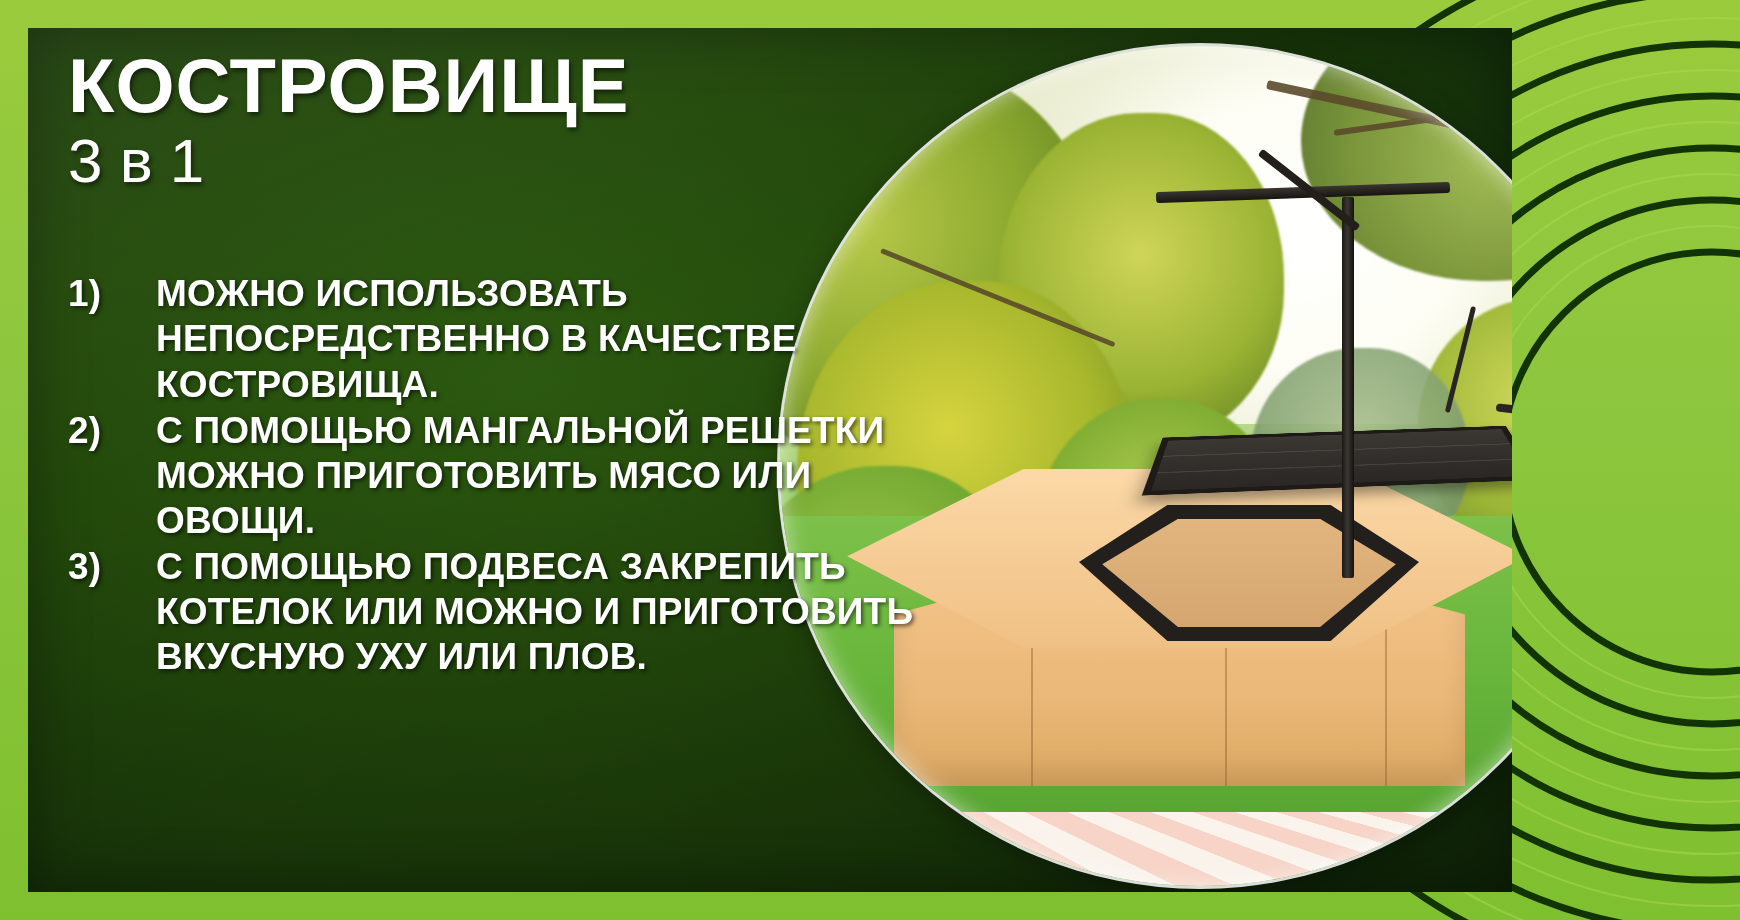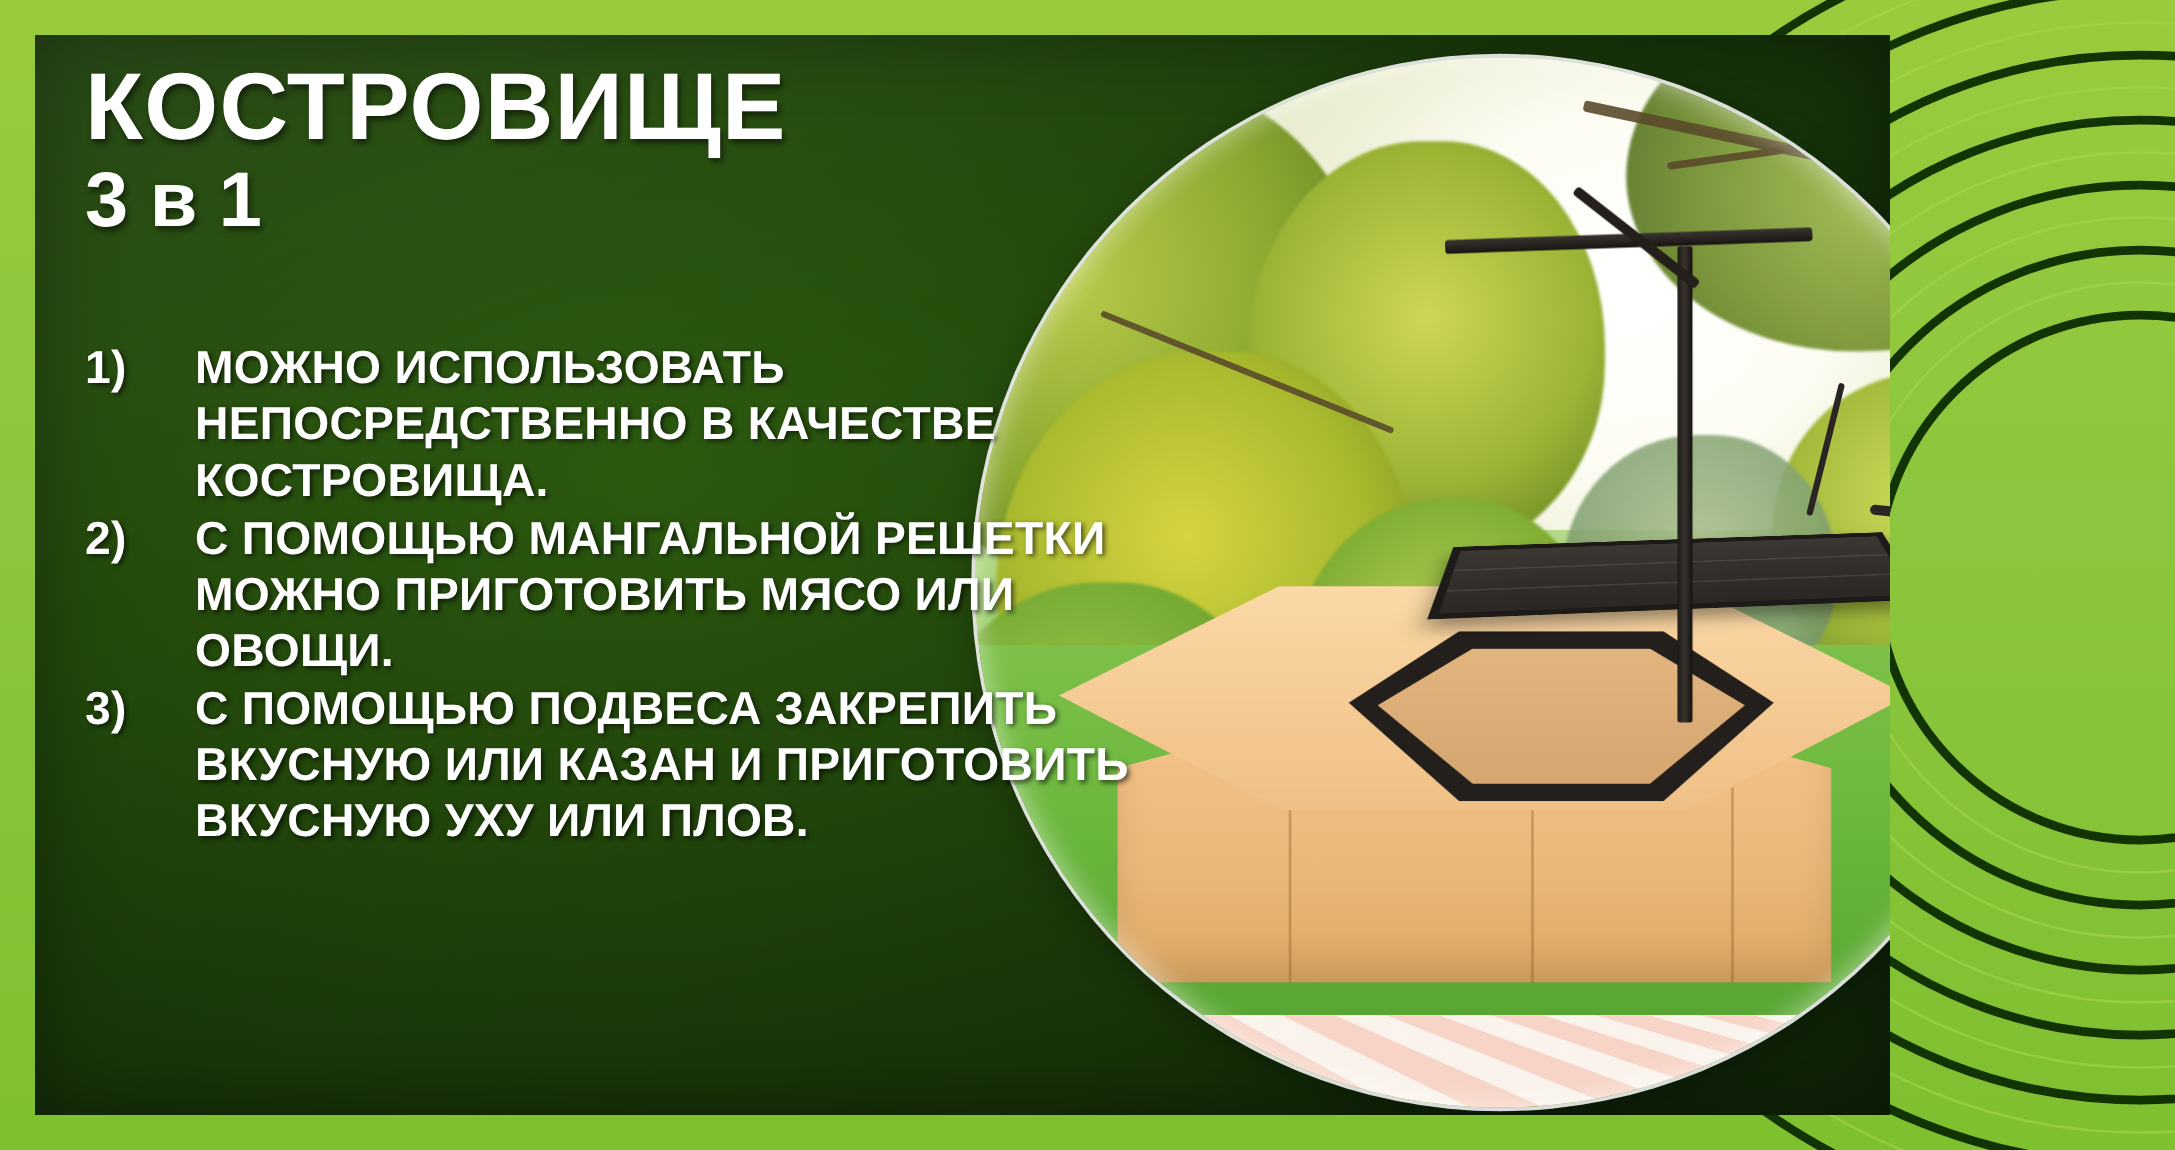--- a/index.html
+++ b/index.html
@@ -69,21 +69,21 @@
     font-weight: bold;
     letter-spacing: 1px;
     text-shadow: 2px 3px 5px rgba(0,0,0,.55);
     margin: 0 0 2px 0;
     white-space: nowrap;
   }
   .subtitle {
     color: #ffffff;
     font-size: 62px;
     line-height: 1.05;
-    font-weight: bold;
+    font-weight: normal;
     text-shadow: 2px 3px 5px rgba(0,0,0,.55);
     margin: 6px 0 16px 0;
   }
 
   .list {
     margin: 78px 0 0 0;
     padding: 0;
     list-style: none;
   }
   .list li {
@@ -337,19 +337,19 @@
         <li>
           <span class="marker">1)</span>
           <span class="body">МОЖНО ИСПОЛЬЗОВАТЬ НЕПОСРЕДСТВЕННО В КАЧЕСТВЕ КОСТРОВИЩА.</span>
         </li>
         <li>
           <span class="marker">2)</span>
           <span class="body">С ПОМОЩЬЮ МАНГАЛЬНОЙ РЕШЕТКИ МОЖНО ПРИГОТОВИТЬ МЯСО ИЛИ ОВОЩИ.</span>
         </li>
         <li>
           <span class="marker">3)</span>
-          <span class="body">С ПОМОЩЬЮ ПОДВЕСА ЗАКРЕПИТЬ ВКУСНУЮ ИЛИ КАЗАН И ПРИГОТОВИТЬ ВКУСНУЮ УХУ ИЛИ ПЛОВ.</span>
+          <span class="body">С ПОМОЩЬЮ ПОДВЕСА ЗАКРЕПИТЬ КОТЕЛОК ИЛИ МОЖНО И ПРИГОТОВИТЬ ВКУСНУЮ УХУ ИЛИ ПЛОВ.</span>
         </li>
       </ul>
     </div>
 
   </div>
 </div>
 
 </body></html>

